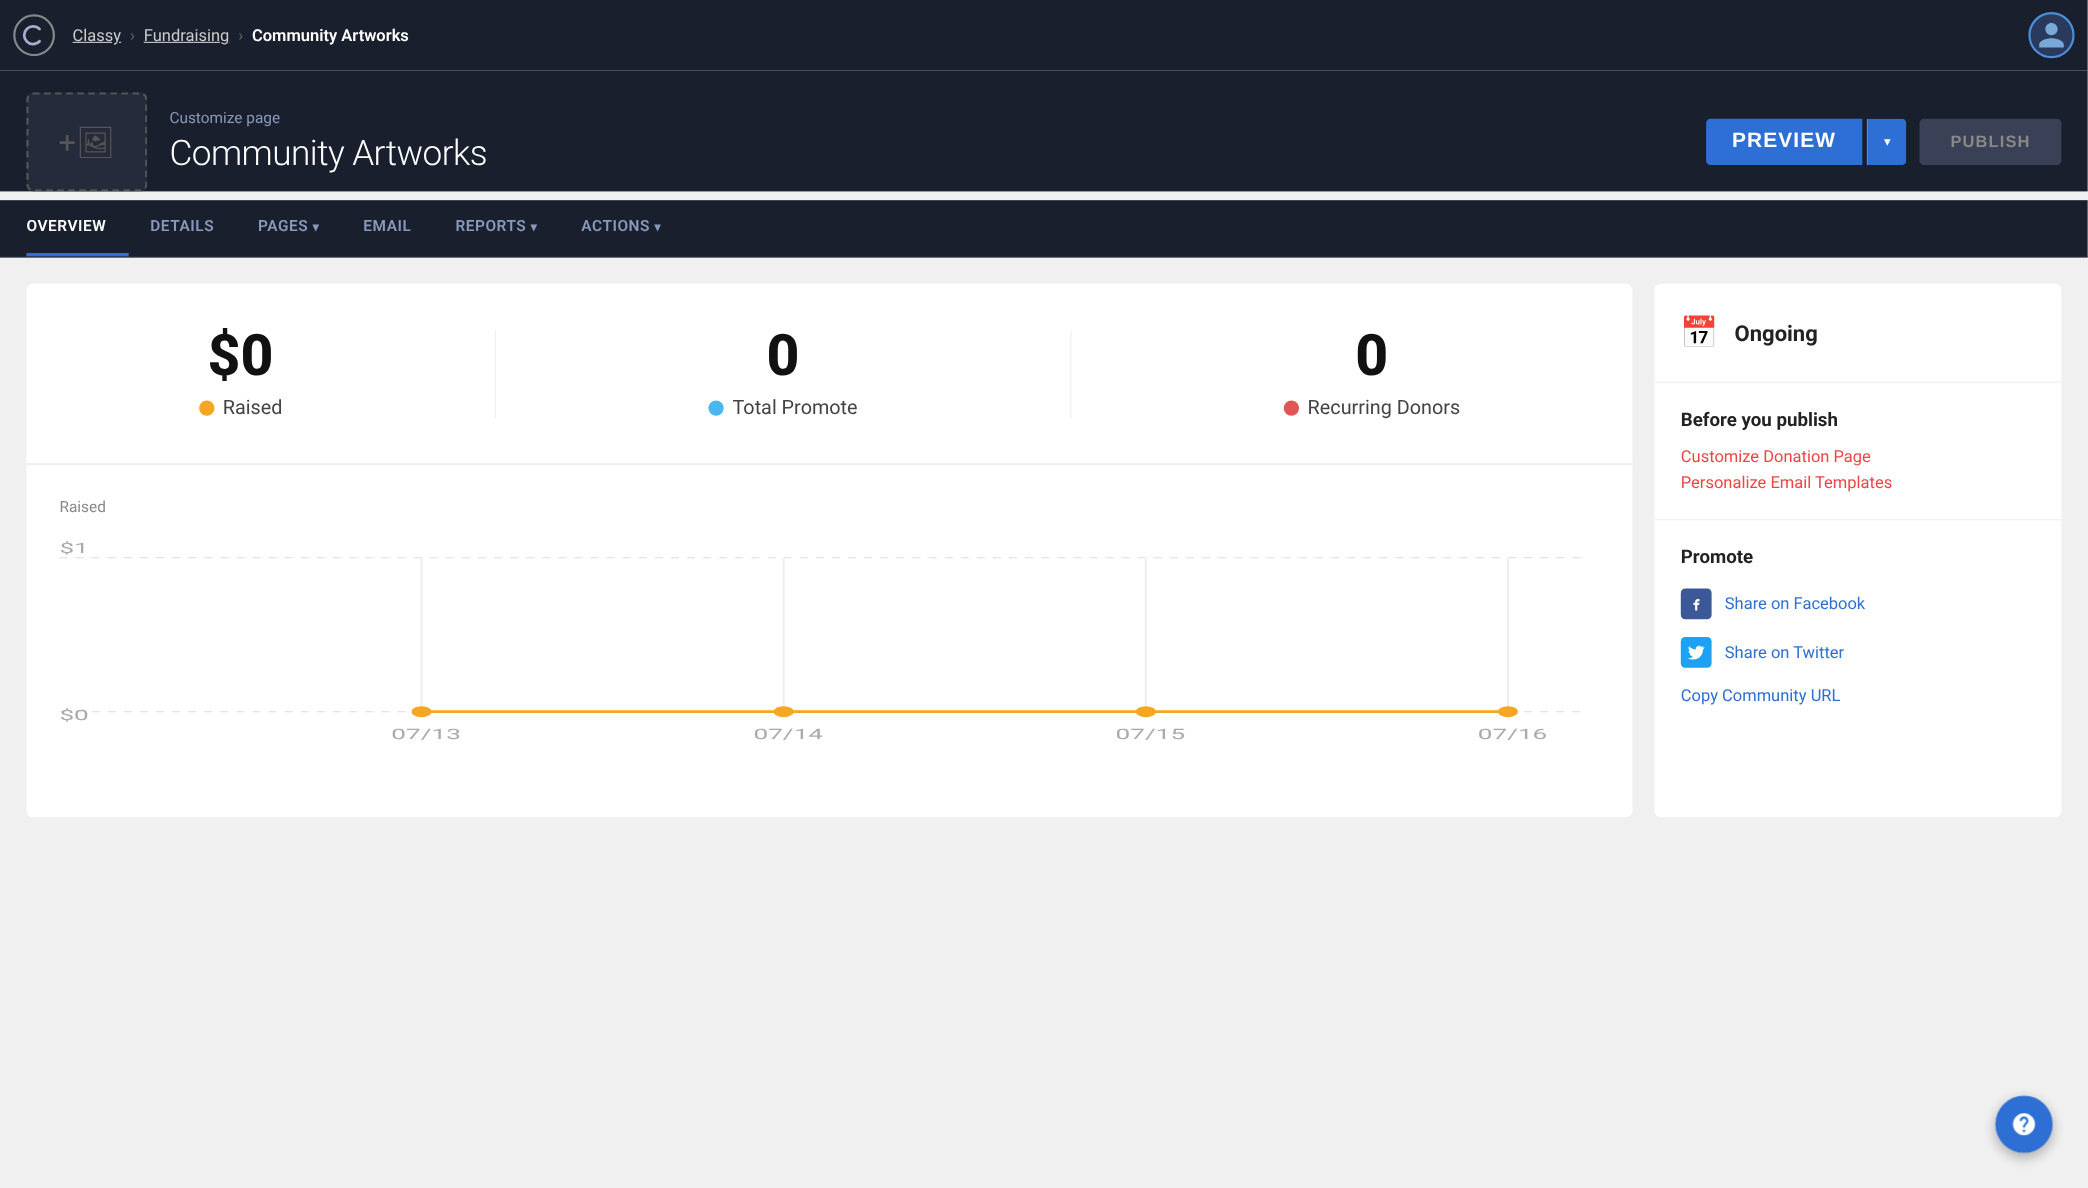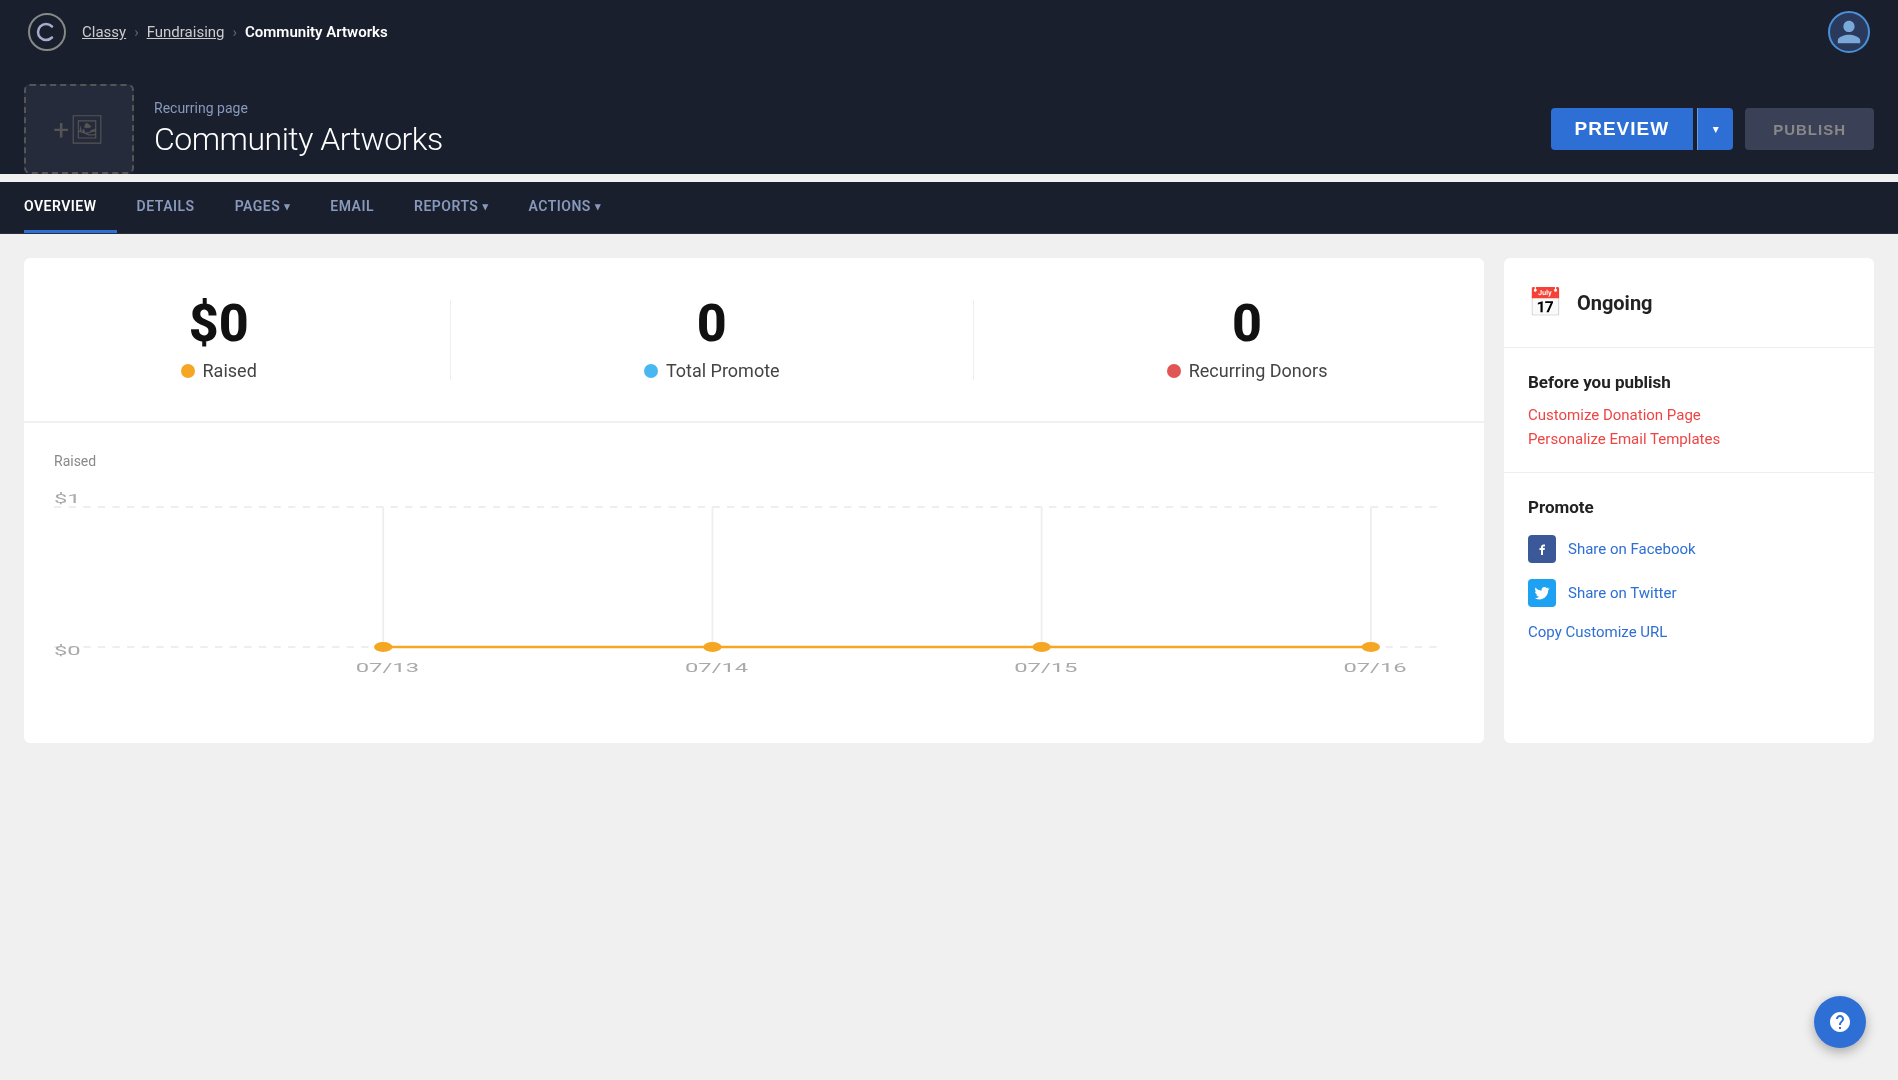--- a/index.html
+++ b/index.html
@@ -4,21 +4,21 @@
   <style>
     * { margin: 0; padding: 0; box-sizing: border-box; }
     body { font-family: -apple-system, BlinkMacSystemFont, 'Segoe UI', Roboto, sans-serif; background: #f0f0f0; width: 1898px; min-height: 1080px; }
 
     
     .top-nav {
       background: #1a1f2e;
       height: 64px;
       display: flex;
       align-items: center;
-      padding: 0 28px;
+      padding: 0 12px;
       position: relative;
     }
     .top-nav-logo {
       display: flex;
       align-items: center;
       margin-right: 16px;
     }
     .logo-circle {
       width: 38px;
       height: 38px;
@@ -402,21 +402,21 @@
       <path d="M12 12c2.7 0 4.8-2.1 4.8-4.8S14.7 2.4 12 2.4 7.2 4.5 7.2 7.2 9.3 12 12 12zm0 2.4c-3.2 0-9.6 1.6-9.6 4.8v2.4h19.2v-2.4c0-3.2-6.4-4.8-9.6-4.8z" fill="#7aa8d8"></path>
     </svg>
   </div>
 </nav>
 
 <div class="page-header">
   <div class="page-thumb">
     <span class="page-thumb-icon">+🖼</span>
   </div>
   <div class="page-info">
-    <div class="page-type">Recurring page</div>
+    <div class="page-type">Customize page</div>
     <div class="page-title">Community Artworks</div>
   </div>
   <div class="header-actions">
     <button class="btn-preview">PREVIEW</button>
     <button class="btn-preview-dropdown">▾</button>
     <button class="btn-publish">PUBLISH</button>
   </div>
 </div>
 
 <div class="tab-nav">
@@ -529,21 +529,21 @@
       </div>
       <div class="promote-item">
         <div class="social-icon tw-icon">
           <svg width="16" height="16" viewBox="0 0 16 16" fill="white">
             <path d="M15 3.5c-.5.2-1.1.4-1.7.5.6-.4 1.1-1 1.3-1.7-.6.4-1.2.6-1.9.8C12.1 2.4 11.3 2 10.5 2 8.9 2 7.5 3.3 7.5 5c0 .2 0 .5.1.7C5.1 5.5 3 4.4 1.5 2.6c-.3.5-.4 1-.4 1.6 0 1.1.6 2.1 1.4 2.7-.5 0-1-.2-1.5-.4v.1c0 1.5 1.1 2.7 2.5 3-.3.1-.5.1-.8.1-.2 0-.4 0-.6-.1.4 1.3 1.6 2.2 3 2.2C4 12.7 2.7 13.2 1.2 13.2c-.2 0-.5 0-.7-.1 1.4.9 3 1.4 4.8 1.4 5.8 0 8.9-4.8 8.9-8.9v-.4c.6-.5 1.1-1 1.5-1.6z"></path>
           </svg>
         </div>
         <a class="right-link" style="margin-bottom:0">Share on Twitter</a>
       </div>
       <div class="campaign-url-row" style="padding: 0;">
-        <a class="right-link campaign-url-link">Copy Customize URL</a>
+        <a class="right-link campaign-url-link">Copy Community URL</a>
       </div>
     </div>
   </div>
 </div>
 
 <div class="fab">
   <svg width="24" height="24" viewBox="0 0 24 24" fill="white">
     <path d="M12 2C6.5 2 2 6.5 2 12s4.5 10 10 10 10-4.5 10-10S17.5 2 12 2zm1 17h-2v-2h2v2zm2.1-7.7l-.9.9C13.4 13 13 13.5 13 15h-2v-.5c0-1.1.4-2.1 1.2-2.8l1.2-1.3c.4-.4.6-.9.6-1.4 0-1.1-.9-2-2-2s-2 .9-2 2H8c0-2.2 1.8-4 4-4s4 1.8 4 4c0 .9-.4 1.7-.9 2.3z"></path>
   </svg>
 </div>

